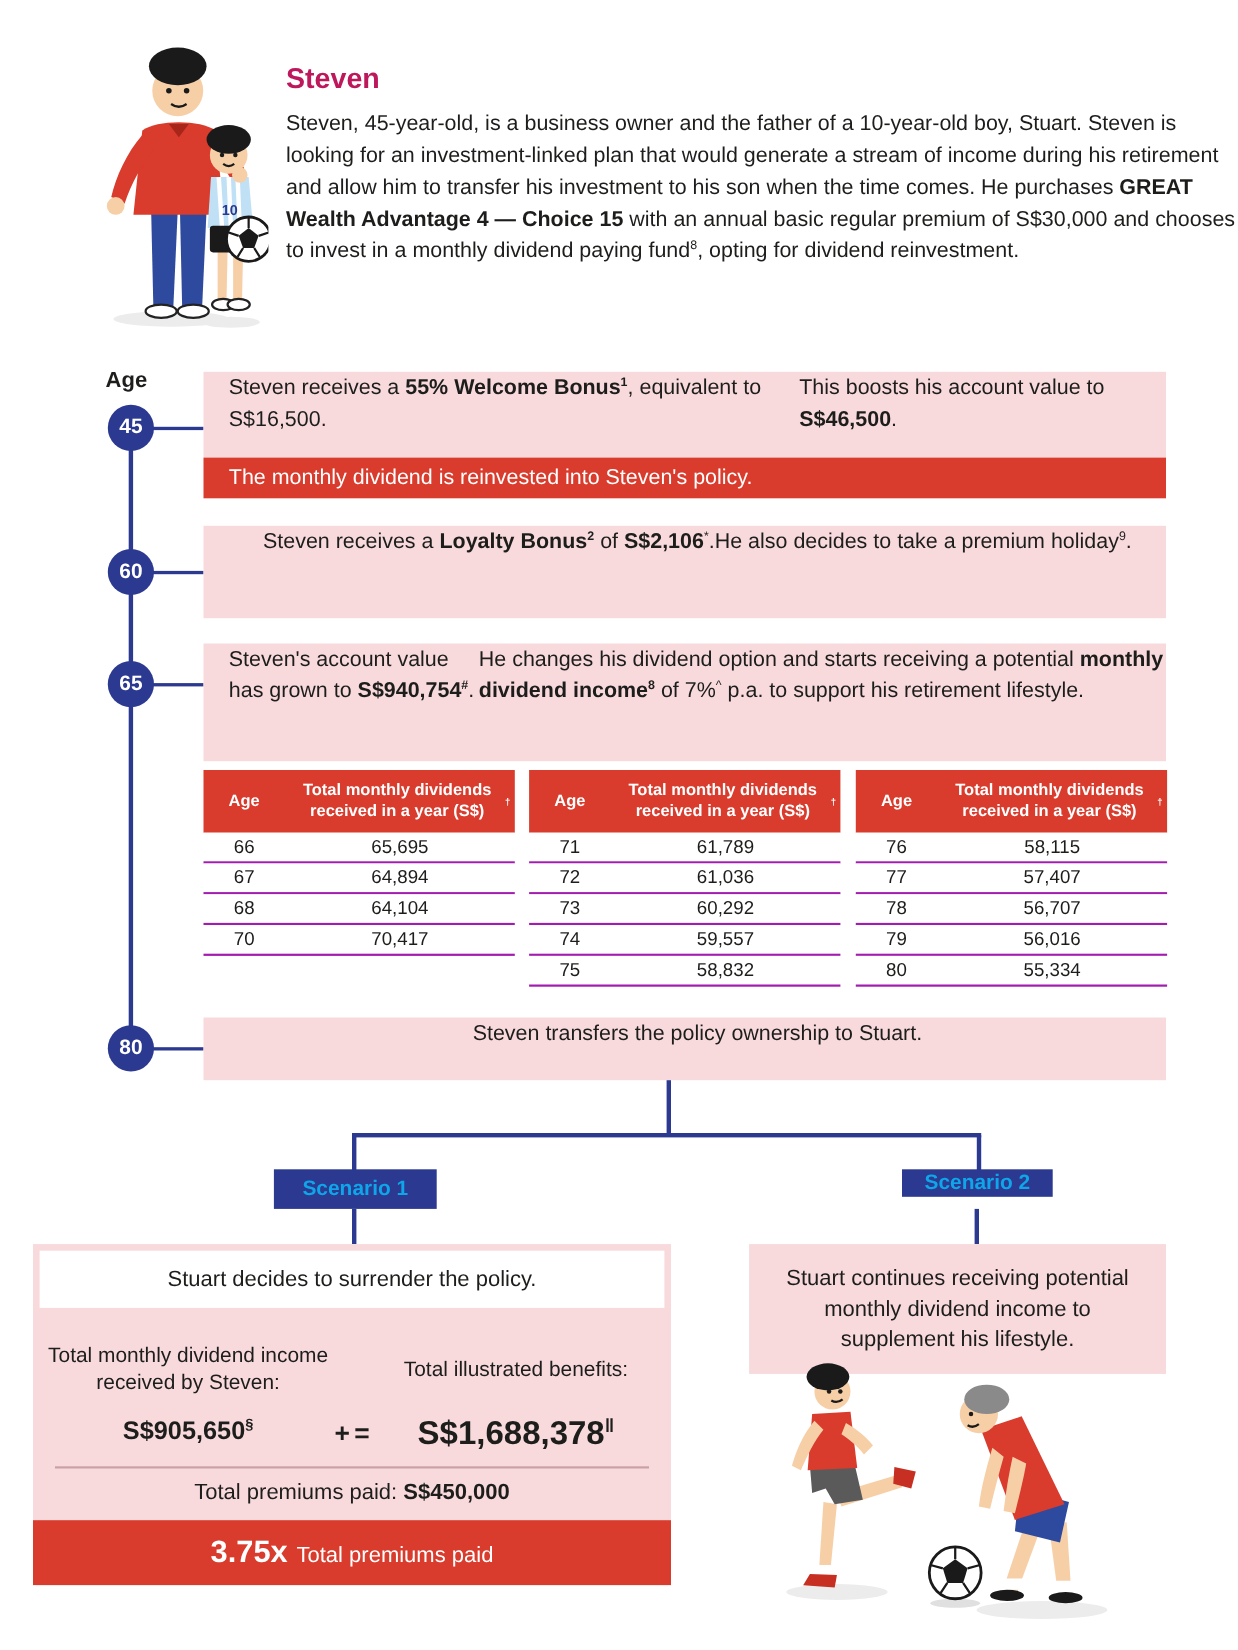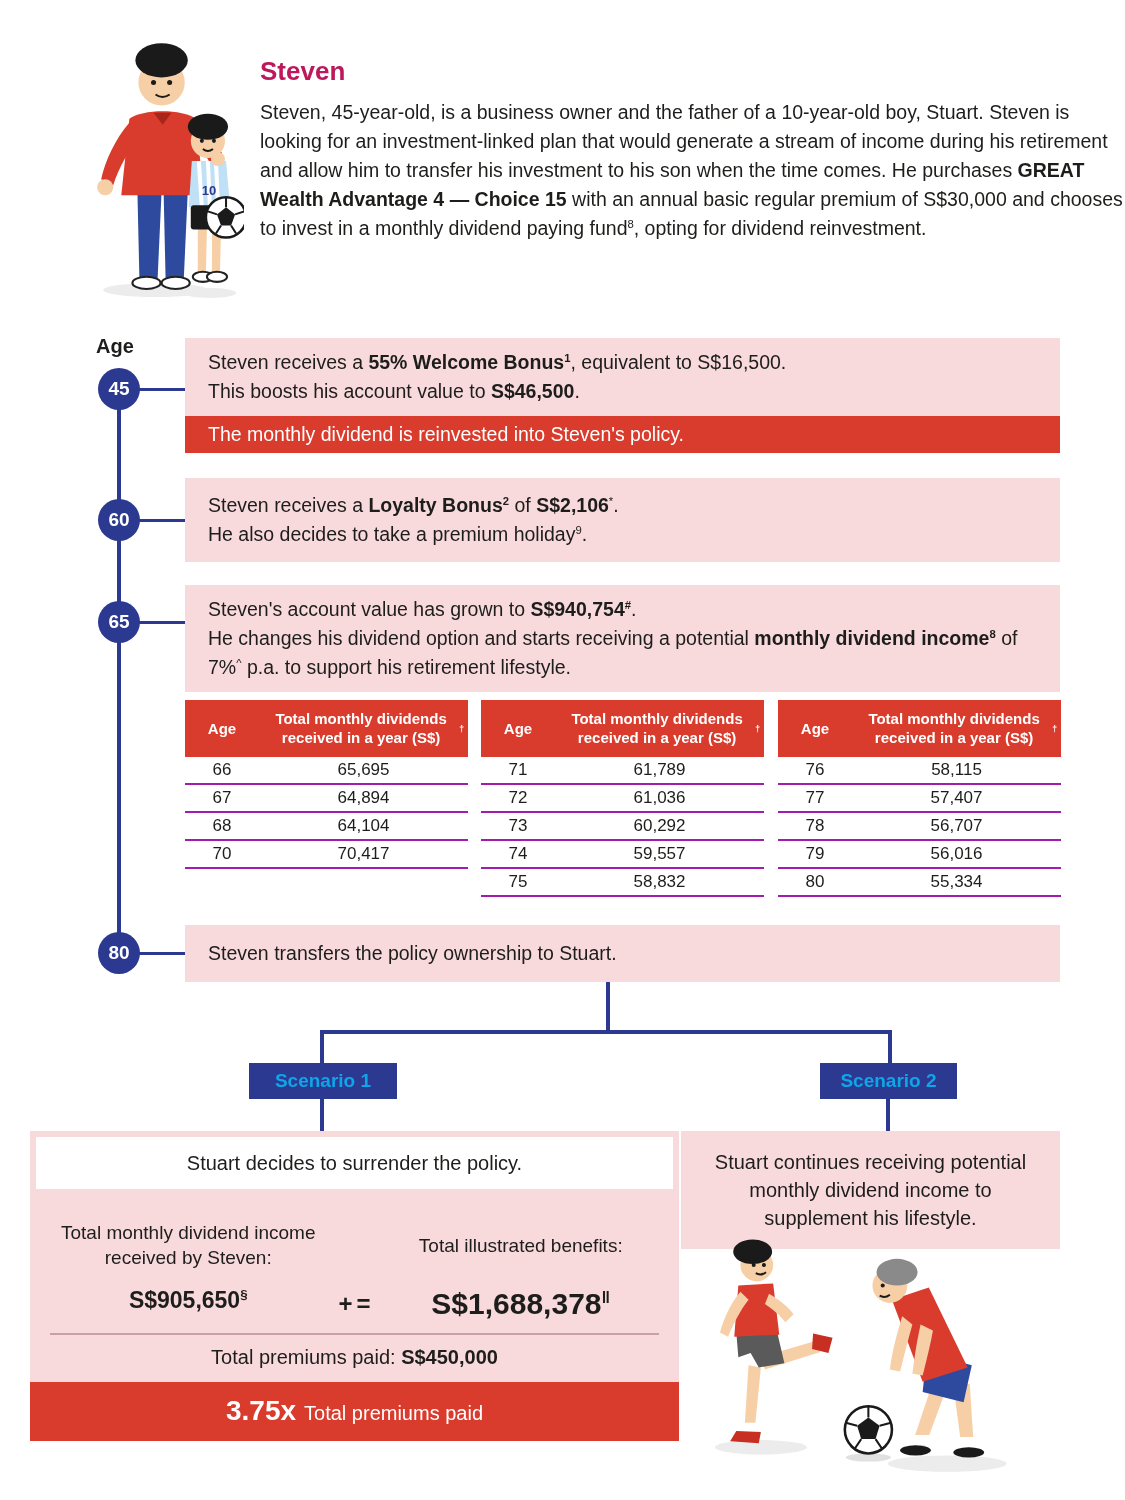--- a/index.html
+++ b/index.html
@@ -18,41 +18,41 @@
   .illu-top { left:56px; top:20px; width:188px; height:280px; }
   .illu-bottom { left:676px; top:1222px; width:395px; height:256px; }
 
   
   .age-label { left:96px; top:335px; font-size:20px; font-weight:600; }
   .navy-line { background:#2b3990; }
   .node { width:42px; height:42px; border-radius:50%; background:#2b3990; color:#fff;
           font-size:19px; font-weight:700; display:flex; align-items:center; justify-content:center; }
 
   
-  .pinkbox { left:185px; width:875px; background:#f8dadd; display:flex; flex-direction:column;
+  .pinkbox { left:185px; width:875px; background:#f8dadd; display:flex; flex-direction:row;
              justify-content:center; padding-left:23px; font-size:19.5px; line-height:29px; }
   .redbanner { left:185px; width:875px; background:#d93b2c; color:#fff; display:flex;
                align-items:center; padding-left:23px; font-size:19.5px; }
 
   
   .tbl-group { top:700px; width:283px; }
   .tbl-head { background:#d93b2c; color:#fff; display:flex; height:57px; font-weight:700; }
   .tbl-head .age-col { width:74px; display:flex; align-items:center; justify-content:center; font-size:15px; }
   .tbl-head .val-col { flex:1; display:flex; align-items:center; justify-content:center;
                        text-align:center; font-size:15px; line-height:1.25; padding:0 4px; }
   .tbl-row { display:flex; height:28px; border-bottom:2px solid #a21caf; font-size:17px; background:#fff; }
   .tbl-row .age-col { width:74px; text-align:center; line-height:26px; }
   .tbl-row .val-col { flex:1; text-align:center; line-height:26px; }
 
   
   .scn-label { background:#2b3990; color:#0ea5e9; font-size:19px; font-weight:700;
                display:flex; align-items:center; justify-content:center; }
 
   
-  .s1 { left:30px; top:1131px; width:649px; background:#f8dadd; }
+  .s1 { left:30px; top:1131px; width:580px; background:#f8dadd; }
   .s1-head { background:#fff; margin:6px 6px 0 6px; height:52px; display:flex; align-items:center;
              justify-content:center; font-size:20px; }
   .s1-formula { display:flex; padding:14px 10px 12px; }
   .s1-col { flex:1; display:flex; flex-direction:column; text-align:center; }
   .s1-col .lbl { height:84px; display:flex; align-items:center; justify-content:center;
                  font-size:19px; line-height:25px; padding:0 2px; }
   .s1-col .val { font-weight:700; font-size:23px; white-space:nowrap; }
   .s1-col.total .val { font-size:30px; }
   .s1-op { align-self:flex-end; font-weight:700; font-size:24px; padding:0 2px 3px; }
   .s1-div { border-top:2px solid #c9a0a5; margin:0 20px; }
@@ -230,21 +230,21 @@
   </div>
 
   <div class="abs navy-line" style="left:606px; top:982px; width:4px; height:50px;"></div>
   <div class="abs navy-line" style="left:320px; top:1030px; width:572px; height:4px;"></div>
   <div class="abs navy-line" style="left:320px; top:1032px; width:4px; height:33px;"></div>
   <div class="abs navy-line" style="left:888px; top:1032px; width:4px; height:33px;"></div>
   <div class="abs navy-line" style="left:320px; top:1099px; width:4px; height:32px;"></div>
   <div class="abs navy-line" style="left:886px; top:1099px; width:4px; height:32px;"></div>
 
   <div class="abs scn-label" style="left:249px; top:1063px; width:148px; height:36px;">Scenario 1</div>
-  <div class="abs scn-label" style="left:820px; top:1063px; width:137px; height:36px;text-align:right;">Scenario 2</div>
+  <div class="abs scn-label" style="left:820px; top:1063px; width:137px; height:25px;text-align:right;">Scenario 2</div>
 
   <div class="abs s1">
     <div class="s1-head">Stuart decides to surrender the policy.</div>
     <div class="s1-formula">
       <div class="s1-col">
         <div class="lbl">Total monthly dividend income received by Steven:</div>
         <div class="val"><span>S$905,650</span><sup>§</sup></div>
       </div>
       <div class="s1-op">+</div>
       <div class="s1-op">=</div>

